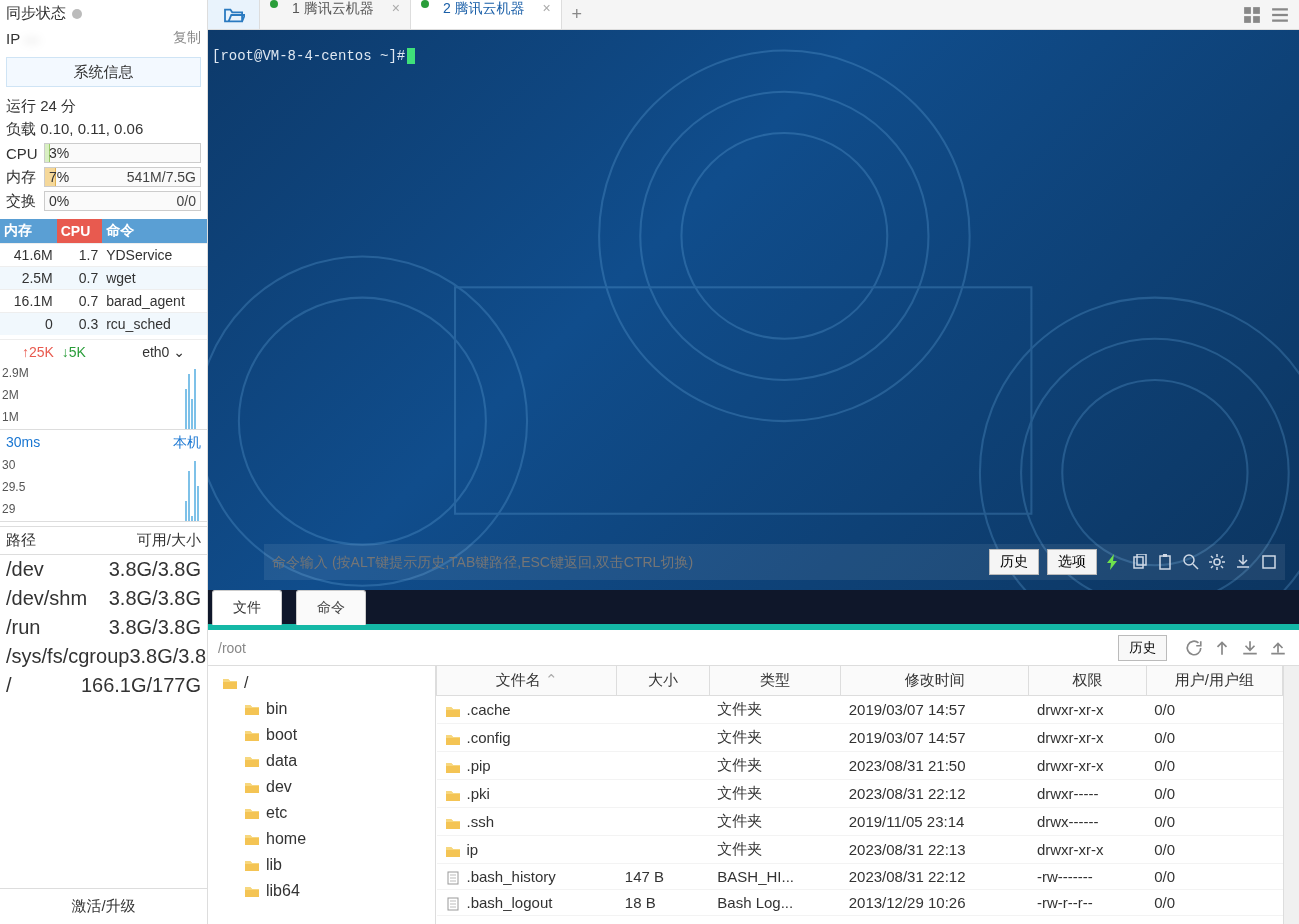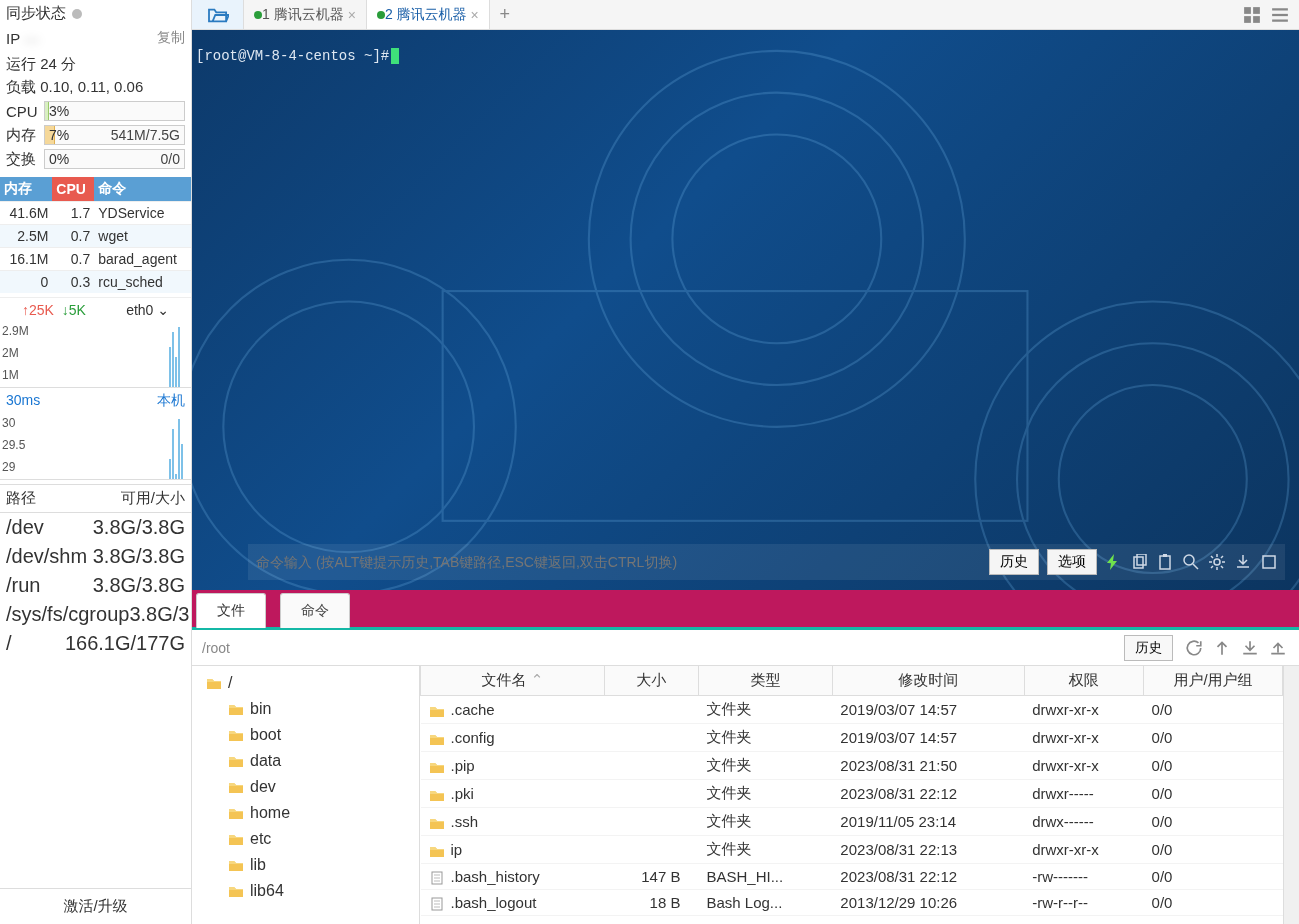--- a/index.html
+++ b/index.html
@@ -1,18 +1,18 @@
 <!DOCTYPE html>
 <html><head>
 <meta charset="utf-8">
 <style>
 * { margin:0; padding:0; box-sizing:border-box; }
 body { font-family:"Microsoft YaHei","Segoe UI",Arial,sans-serif; font-size:14px; color:#333; background:#fff; overflow:hidden; }
 .app { display:flex; width:1299px; height:924px; }
-.sidebar { width:192px; border-right:1px solid #ddd; display:flex; flex-direction:column; background:#fff; overflow:hidden;}
+.sidebar { width:208px; border-right:1px solid #ddd; display:flex; flex-direction:column; background:#fff; overflow:hidden;}
 .main { flex:1; display:flex; flex-direction:column; }
 .sync-row { display:flex; align-items:center; padding:4px 6px; font-size:15px;}
 .sync-dot { width:10px; height:10px; border-radius:50%; background:#bbb; margin-left:6px;}
 .ip-row { display:flex; justify-content:space-between; align-items:center; padding:2px 6px 6px 6px; font-size:15px;}
 .copy-link{ color:#888; font-size:14px;}
 .blur { color:transparent; text-shadow:0 0 10px rgba(0,0,0,.4); }
 .sysinfo-btn { margin:4px 6px 8px 6px; height:30px; background:#f3f9ff; border:1px solid #cfe4f5; text-align:center; line-height:28px; font-size:15px;}
 .sb-line { padding:2px 6px; font-size:15px;}
 .meter-row { display:flex; align-items:center; padding:2px 6px; gap:6px; font-size:15px;}
 .meter-label{ width:32px;}
@@ -36,73 +36,74 @@
 .graph-bars span{display:block;width:2px;background:#7ec1e8;}
 .ping-row{ display:flex; justify-content:space-between; padding:4px 6px; font-size:14px;}
 .ping-row .lbl{color:#1976d2;}
 .disk-head{display:flex;justify-content:space-between;padding:4px 6px;border-top:1px solid #ddd;border-bottom:1px solid #ddd;font-size:15px;margin-top:4px;}
 .disk-row{display:flex;justify-content:space-between;padding:3px 6px;font-size:20px;}
 .activate{text-align:center;padding:8px 0;border-top:1px solid #ddd;font-size:15px;margin-top:auto;}
 
 .tabbar{display:flex;align-items:stretch;height:30px;background:#f5f5f5;border-bottom:1px solid #ddd;}
 .folder-btn{width:52px;display:flex;align-items:center;justify-content:center;background:#e9f3fc;border-right:1px solid #ddd;}
 .folder-btn svg{width:22px;height:18px;}
-.tab{display:flex;align-items:center;gap:0;padding:0 10px;border-right:1px solid #ddd;position:relative;background:#f5f5f5;color:#555;}
+.tab{display:flex;gap:14px;padding:0 10px;border-right:1px solid #ddd;position:relative;background:#f5f5f5;color:#555;}
 .tab.active{background:#fff;color:#1a5fa8;font-weight:500;}
 .tab .dot{width:8px;height:8px;border-radius:50%;background:#2a9d3a;}
 .tab .close{color:#aaa;font-size:14px;margin-left:4px;}
 .tabbar .plus{width:30px;display:flex;align-items:center;justify-content:center;color:#888;font-size:18px;}
 .tabbar .right-icons{margin-left:auto;display:flex;align-items:center;gap:10px;padding:0 10px;color:#888;}
 .right-icons svg{width:18px;height:18px;fill:#888;}
 .terminal{flex:0 0 560px;background:linear-gradient(135deg,#0d3a6b 0%,#104d8c 40%,#0c3560 100%);position:relative;overflow:hidden;color:#dfe8f2;}
 .terminal .prompt{position:absolute;top:18px;left:4px;font-family:Liberation Mono, monospace;font-size:14px;}
 .terminal .cursor{display:inline-block;width:8px;height:16px;background:#3fe07a;vertical-align:middle;margin-left:2px;}
 .circles{position:absolute;inset:0;opacity:0.25;}
 .cmd-bar{position:absolute;left:14px;right:14px;bottom:10px;height:36px;background:rgba(255,255,255,.08);display:flex;align-items:center;padding:0 8px;gap:8px;margin-left:42px;}
 .cmd-bar input{flex:1;background:transparent;border:none;color:#cfd9e6;font-size:14px;outline:none;}
 .cmd-bar button{height:26px;padding:0 10px;background:#f5f5f5;border:1px solid #bbb;font-size:14px;}
 .cmd-icons{display:flex;gap:10px;color:#cfd9e6;align-items:center;}
 .cmd-icons svg{width:16px;height:16px;fill:#cfd9e6;}
 .cmd-icons .bolt{fill:#6fe24c;}
-.file-tabs{display:flex;border-bottom:3px solid #14b8a6;height:40px;align-items:flex-end;background:#be185d;padding-left:4px;gap:14px;}
+.file-tabs{display:flex;border-bottom:6px solid #14b8a6;height:40px;align-items:flex-end;background:#0f172a;padding-left:4px;gap:14px;}
 .ftab{padding:8px 20px;border:1px solid #ccc;border-bottom:none;background:#fff;border-radius:3px 3px 0 0;position:relative;top:1px;}
 .ftab.inactive{background:#fafafa;color:#444;}
-.path-row{display:flex;align-items:center;height:36px;border-bottom:1px solid #ddd;padding:0 6px;gap:6px;}
+.path-row{display:flex;align-items:center;height:36px;border-bottom:1px solid #ddd;padding:0 6px;gap:12px;}
 .path-input{flex:1;color:#888;padding:2px 4px;}
 .hist-btn{padding:3px 10px;border:1px solid #bbb;background:#f8f8f8;}
 .path-icons{display:flex;gap:10px;color:#888;padding:0 6px;}
 .path-icons svg{width:18px;height:18px;fill:#888;}
 .file-body{flex:1;display:flex;overflow:hidden;}
 .tree{width:228px;border-right:1px solid #ddd;padding:4px 0;overflow:auto;}
 .tree-row{display:flex;align-items:center;gap:6px;padding:4px 8px 4px 14px;font-size:16px;}
 .tree-row.child{padding-left:36px;}
 .folder-ico{width:16px;height:14px;display:inline-block;}
 .folder-ico svg{width:16px;height:14px;}
 .filelist{flex:1;overflow:auto;}
 .filelist table{width:100%;border-collapse:collapse;font-size:15px;}
 .filelist th{border:1px solid #ddd;border-top:none;padding:5px 8px;font-weight:normal;background:#fafafa;}
 .filelist td{padding:4px 8px;border-bottom:1px solid #f3f3f3;}
 .f-ico{width:16px;height:14px;display:inline-block;vertical-align:middle;margin-right:6px;}
-.filelist td.size{text-align:right;padding-right:18px;}
+.filelist td.size{text-align:left;padding-right:18px;}
 .scrollbar-v{width:16px;background:#f0f0f0;border-left:1px solid #ddd;}
 </style>
 </head>
 <body>
 
 <div class="app">
 
   <div class="sidebar">
     <div class="sync-row">
       <span>同步状态</span>
       <span class="sync-dot"></span>
     </div>
     <div class="ip-row">
       <span><span>IP</span> <span class="blur">—</span></span>
       <span class="copy-link">复制</span>
     </div>
+    <div class="sysinfo-btn">系统信息</div>
     <div class="sb-line">运行 24 分</div>
     <div class="sb-line">负载 0.10, 0.11, 0.06</div>
     <div class="meter-row">
       <div class="meter-label">CPU</div>
       <div class="meter-bar">
           <div class="meter-fill" style="width:3%"></div>
           <span class="meter-text">3%</span>
         </div>
     </div>
     <div class="meter-row">
@@ -359,28 +360,28 @@
                   <path fill="#f4c454" d="M1 3h5l2 2h7v8H1z"></path>
                   <path fill="#f7d77e" d="M1 3h5l2 2h7v1H1z"></path>
                 </svg></span>
               <span>dev</span>
             </div>
             <div class="tree-row child">
               <span class="folder-ico"><svg viewBox="0 0 16 14">
                   <path fill="#f4c454" d="M1 3h5l2 2h7v8H1z"></path>
                   <path fill="#f7d77e" d="M1 3h5l2 2h7v1H1z"></path>
                 </svg></span>
+              <span>etc</span>
+            </div>
+            <div class="tree-row child">
+              <span class="folder-ico"><svg viewBox="0 0 16 14">
+                  <path fill="#f4c454" d="M1 3h5l2 2h7v8H1z"></path>
+                  <path fill="#f7d77e" d="M1 3h5l2 2h7v1H1z"></path>
+                </svg></span>
               <span>home</span>
-            </div>
-            <div class="tree-row child">
-              <span class="folder-ico"><svg viewBox="0 0 16 14">
-                  <path fill="#f4c454" d="M1 3h5l2 2h7v8H1z"></path>
-                  <path fill="#f7d77e" d="M1 3h5l2 2h7v1H1z"></path>
-                </svg></span>
-              <span>etc</span>
             </div>
             <div class="tree-row child">
               <span class="folder-ico"><svg viewBox="0 0 16 14">
                   <path fill="#f4c454" d="M1 3h5l2 2h7v8H1z"></path>
                   <path fill="#f7d77e" d="M1 3h5l2 2h7v1H1z"></path>
                 </svg></span>
               <span>lib</span>
             </div>
             <div class="tree-row child">
               <span class="folder-ico"><svg viewBox="0 0 16 14">

